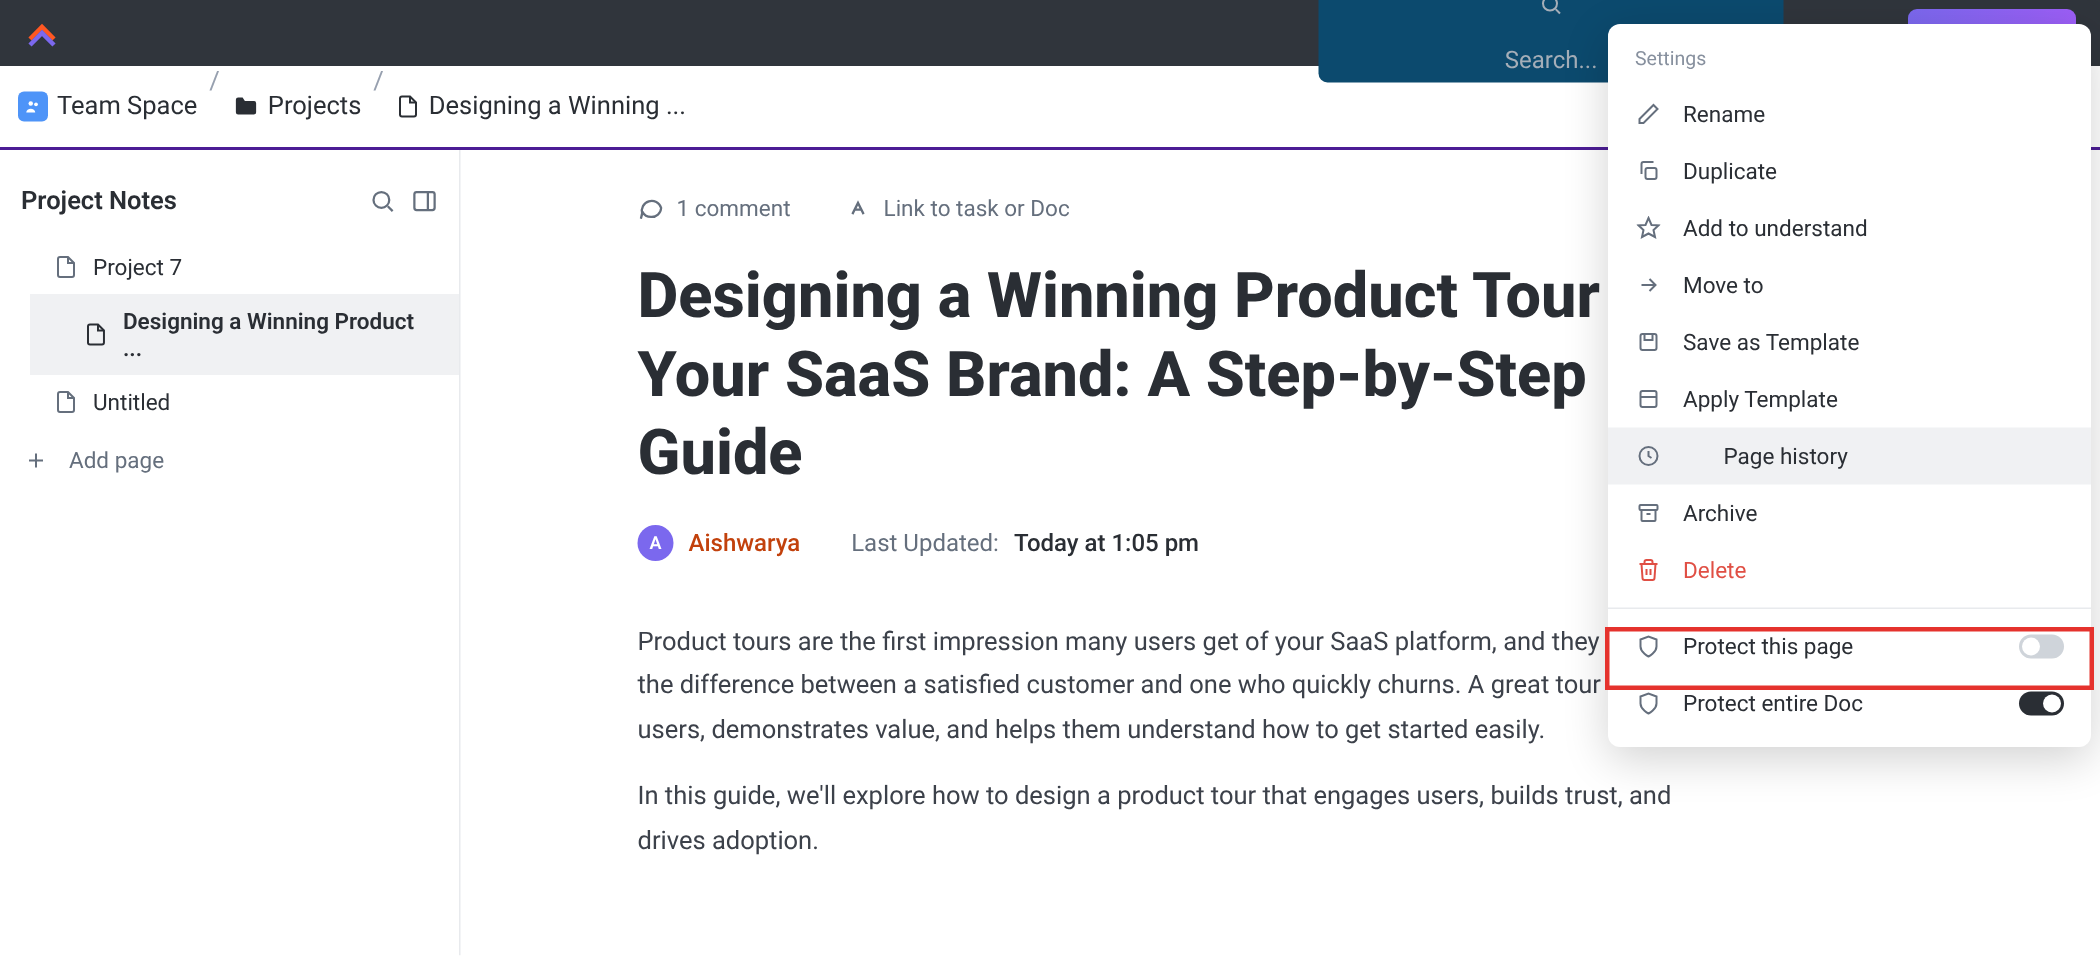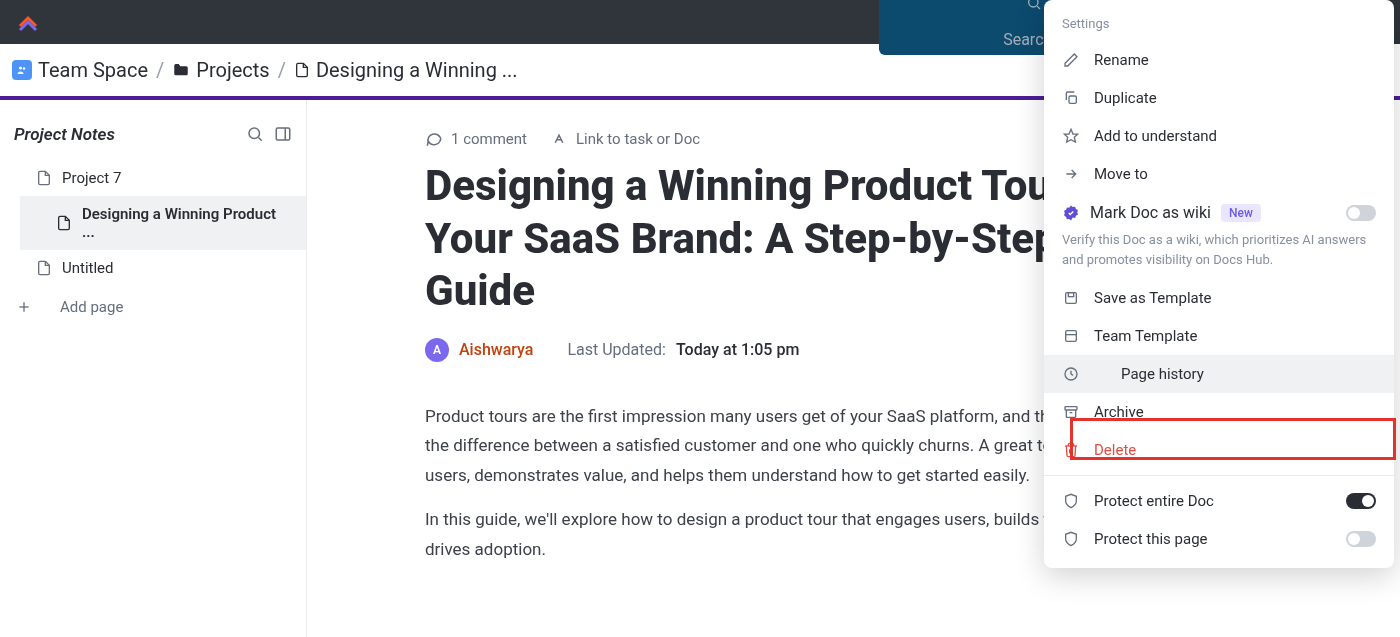--- a/index.html
+++ b/index.html
@@ -5,47 +5,47 @@
     * { margin: 0; padding: 0; box-sizing: border-box; }
     body { font-family: -apple-system, BlinkMacSystemFont, 'Segoe UI', Roboto, sans-serif; background: #fff; color: #2a2e34; overflow: hidden; width: 1400px; height: 637px; }
     
     .topbar { height: 44px; background: #30353c; display: flex; align-items: center; padding: 0 16px; gap: 12px; }
     .logo { width: 24px; height: 24px; }
     .search-container { margin-left: auto; }
     .search-box { background: #0c4a6e; border-radius: 6px; padding: 6px 14px; display: flex; align-items: center; gap: 19px; width: 310px; color: #a5aeb8; flex-direction: column; }
     .ai-btn { color: #c8cdd4; display: flex; align-items: center; gap: 6px; padding: 6px 12px; cursor: pointer; }
     .upgrade-btn { background: linear-gradient(90deg, #7b68ee, #9d5ef7); color: #fff; padding: 7px 16px; border-radius: 6px; display: flex; align-items: center; gap: 6px; font-weight: 500; cursor: pointer; }
     
-    .breadcrumb-bar { height: 56px; border-bottom: 4px solid #4c1d95; display: flex; align-items: center; padding: 0 12px; gap: 8px; font-size: 20px; color: #2a2e34; }
+    .breadcrumb-bar { height: 56px; border-bottom: 2px solid #4c1d95; display: flex; padding: 0 12px; gap: 8px; font-size: 17px; color: #2a2e34; }
     .bc-icon-blue { width: 20px; height: 20px; background: #4e94f8; border-radius: 4px; display: flex; align-items: center; justify-content: center; color: #fff; font-size: 11px; }
     .bc-sep { color: #97a0af; }
     .bc-item { display: flex; align-items: center; gap: 6px; cursor: pointer; }
     
     .main { display: flex; height: calc(100% - 100px); }
     
     .sidebar { width: 307px; border-right: 1px solid #e8eaed; padding-top: 14px; }
     .sidebar-header { display: flex; align-items: center; justify-content: space-between; padding: 10px 14px 16px; }
-    .sidebar-title { font-size: 17px; font-weight: 600; font-style: italic; }
+    .sidebar-title { font-size: 17px; font-weight: 600; }
     .sidebar-actions { display: flex; gap: 10px; color: #656f7d; }
     .sidebar-item { display: flex; align-items: center; gap: 10px; padding: 9px 14px 9px 36px; font-size: 15px; cursor: pointer; }
     .sidebar-item.active { background: #f0f1f3; font-weight: 600; margin-left: 20px; }
-    .add-page { display: flex; align-items: center; gap: 28px; padding: 12px 16px; color: #656f7d; font-size: 15px; cursor: pointer; }
+    .add-page { display: flex; align-items: center; gap: 14px; padding: 12px 16px; color: #656f7d; font-size: 15px; cursor: pointer; }
     
     .content { flex: 1; padding: 30px 0 0 118px; overflow: hidden; }
-    .meta-row { display: flex; align-items: center; gap: 23px; color: #656f7d; font-size: 15px; margin-bottom: 12px; }
+    .meta-row { display: flex; align-items: center; gap: 36px; color: #656f7d; font-size: 15px; margin-bottom: 24px; }
     .meta-item { display: flex; align-items: center; gap: 8px; cursor: pointer; }
     .doc-title { font-size: 42px; font-weight: 800; line-height: 1.25; color: #2a2e34; margin-bottom: 20px; max-width: 720px; }
     .author-row { display: flex; align-items: center; gap: 10px; font-size: 16px; color: #656f7d; margin-bottom: 40px; }
     .avatar { width: 24px; height: 24px; border-radius: 50%; background: #7b68ee; color: #fff; display: flex; align-items: center; justify-content: center; font-size: 12px; font-weight: 600; }
     .author-name { color: #c2410c; font-weight: 500; }
     .updated-time { color: #2a2e34; font-weight: 500; }
     .body-text { font-size: 17px; line-height: 1.75; color: #3c414a; max-width: 720px; }
     .body-text p { margin-bottom: 14px; }
     
-    .settings-panel { position: absolute; top: 0; right: 6px; width: 350px; background: #fff; border-radius: 8px; box-shadow: 0 8px 30px rgba(0,0,0,0.18); padding: 10px 0; z-index: 100; }
+    .settings-panel { position: absolute; top: 16px; right: 6px; width: 322px; background: #fff; border-radius: 8px; box-shadow: 0 8px 30px rgba(0,0,0,0.18); padding: 10px 0; z-index: 100; }
     .panel-head { font-size: 13px; color: #87909e; padding: 6px 18px 10px; }
     .panel-item { display: flex; align-items: center; gap: 14px; padding: 10px 18px; font-size: 15px; color: #2a2e34; cursor: pointer; }
     .panel-item.highlighted { background: #f0f1f3; gap: 41px; }
     .panel-item.danger { color: #e04f44; }
     .panel-item .icon-slot { width: 18px; display: flex; justify-content: center; color: #656f7d; }
     .panel-item.danger .icon-slot { color: #e04f44; }
     .panel-sep { height: 1px; background: #e8eaed; margin: 6px 0; }
     .wiki-row { padding: 10px 18px; }
     .wiki-top { display: flex; align-items: center; gap: 10px; }
     .wiki-badge-icon { color: #5d4ed3; }
@@ -225,52 +225,38 @@
   </div>
   <div class="panel-item">
     <span class="icon-slot">
         <svg width="16" height="16" viewBox="0 0 24 24" fill="none" stroke="currentColor" stroke-width="2">
           <path d="M5 12h14M13 6l6 6-6 6"></path>
         </svg>
       </span>
     <span>Move to</span>
   </div>
 
-  <div class="wiki-row">
-    <div class="wiki-top">
-      <span class="wiki-badge-icon">
-          <svg width="18" height="18" viewBox="0 0 24 24" fill="currentColor">
-            <path d="M12 2l2.4 2.1 3.1-.5 1 3 2.8 1.5-1 3 1 3-2.8 1.5-1 3-3.1-.5L12 22l-2.4-2.1-3.1.5-1-3L2.7 15l1-3-1-3L5.5 7.5l1-3 3.1.5z"></path>
-            <path d="M9 12l2 2 4-4" stroke="#fff" stroke-width="2" fill="none"></path>
-          </svg>
-        </span>
-      <span>Mark Doc as wiki</span>
-      <span class="new-badge">New</span>
-      <div class="toggle"></div>
-    </div>
-    <div class="wiki-desc">Verify this Doc as a wiki, which prioritizes AI answers and promotes visibility on Docs Hub.</div>
-  </div>
 
   <div class="panel-item">
     <span class="icon-slot">
         <svg width="16" height="16" viewBox="0 0 24 24" fill="none" stroke="currentColor" stroke-width="2">
           <rect x="4" y="4" width="16" height="16" rx="2"></rect>
           <rect x="8" y="4" width="8" height="6"></rect>
         </svg>
       </span>
     <span>Save as Template</span>
   </div>
   <div class="panel-item">
     <span class="icon-slot">
         <svg width="16" height="16" viewBox="0 0 24 24" fill="none" stroke="currentColor" stroke-width="2">
           <rect x="4" y="4" width="16" height="16" rx="2"></rect>
           <line x1="4" y1="10" x2="20" y2="10"></line>
         </svg>
       </span>
-    <span>Team Template</span>
+    <span>Apply Template</span>
   </div>
   <div class="panel-item highlighted">
     <span class="icon-slot">
         <svg width="16" height="16" viewBox="0 0 24 24" fill="none" stroke="currentColor" stroke-width="2">
           <path d="M3 12a9 9 0 109-9 9 9 0 00-9 9z"></path>
           <polyline points="12 7 12 12 15 14"></polyline>
         </svg>
       </span>
     <span>Page history</span>
   </div>
@@ -297,29 +283,29 @@
   </div>
 
   <div class="panel-sep"></div>
 
   <div class="panel-item">
     <span class="icon-slot">
         <svg width="16" height="16" viewBox="0 0 24 24" fill="none" stroke="currentColor" stroke-width="2">
           <path d="M12 22s8-4 8-10V5l-8-3-8 3v7c0 6 8 10 8 10z"></path>
         </svg>
       </span>
+    <span>Protect this page</span>
+    <div class="flex-spacer"></div>
+    <div class="toggle"></div>
+  </div>
+  <div class="panel-item">
+    <span class="icon-slot">
+        <svg width="16" height="16" viewBox="0 0 24 24" fill="none" stroke="currentColor" stroke-width="2">
+          <path d="M12 22s8-4 8-10V5l-8-3-8 3v7c0 6 8 10 8 10z"></path>
+        </svg>
+      </span>
     <span>Protect entire Doc</span>
     <div class="flex-spacer"></div>
     <div class="toggle on"></div>
   </div>
-  <div class="panel-item">
-    <span class="icon-slot">
-        <svg width="16" height="16" viewBox="0 0 24 24" fill="none" stroke="currentColor" stroke-width="2">
-          <path d="M12 22s8-4 8-10V5l-8-3-8 3v7c0 6 8 10 8 10z"></path>
-        </svg>
-      </span>
-    <span>Protect this page</span>
-    <div class="flex-spacer"></div>
-    <div class="toggle"></div>
-  </div>
 </div>
 
 <div class="red-box" style="top:418px; left:1070px; width:326px; height:42px;"></div>
 
 </body></html>

